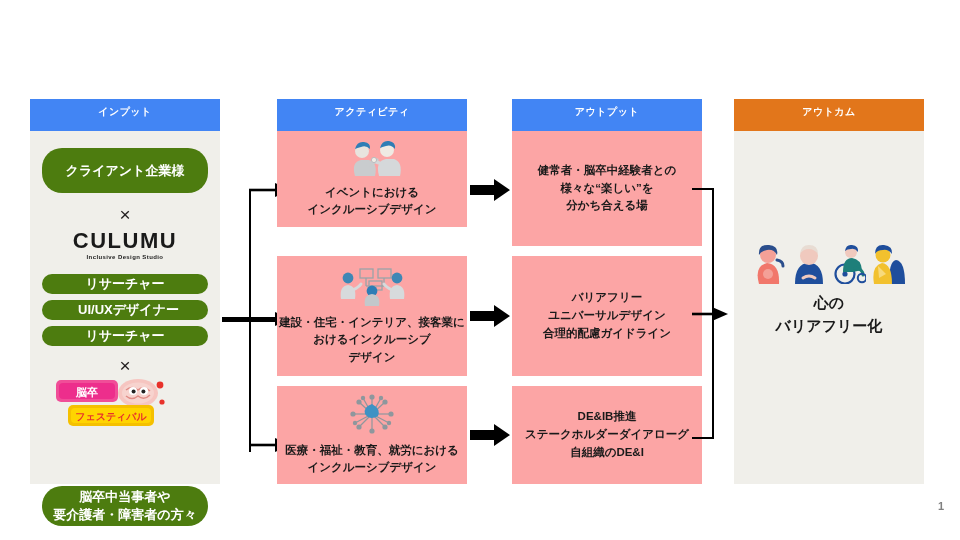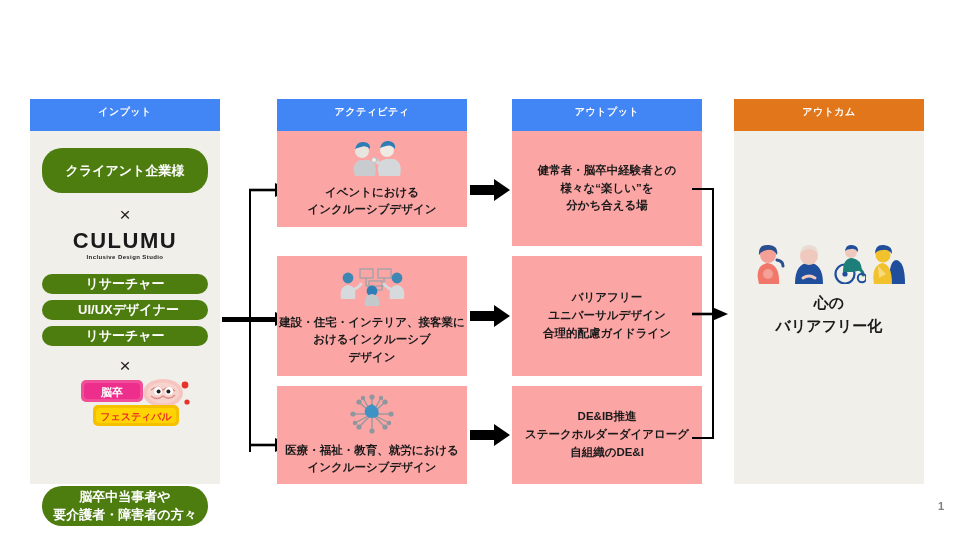--- a/index.html
+++ b/index.html
@@ -105,21 +105,21 @@
     <div class="culumu-word">CULUMU</div>
     <div class="culumu-sub">Inclusive Design Studio</div>
   </div>
 
   <div class="dark-box" style="left:42px; top:274px; width:166px; height:20px;">リサーチャー</div>
   <div class="dark-box" style="left:42px; top:300px; width:166px; height:20px;padding-left:7px;">UI/UXデザイナー</div>
   <div class="dark-box" style="left:42px; top:326px; width:166px; height:20px;">リサーチャー</div>
 
   <div class="times-mark" style="left:42px; top:356px; width:166px;">×</div>
 
-  <div class="fes-logo" style="left:75px; top:378px; width:126px; height:52px;text-align:center;">
+  <div class="fes-logo" style="left:50px; top:378px; width:126px; height:52px;text-align:center;">
     <svg width="126" height="52" viewBox="0 0 126 52">
       <g>
 
         <rect x="6" y="2" width="62" height="22" rx="5" fill="#F04E98"></rect>
         <rect x="9" y="5" width="56" height="16" rx="4" fill="#ED2E8C"></rect>
         <text x="37" y="18" font-family="DejaVu Sans, sans-serif" font-size="11" font-weight="bold" fill="#ffffff" text-anchor="middle">脳卒</text>
 
         <ellipse cx="88" cy="15" rx="20" ry="14" fill="#F6C5C0"></ellipse>
         <ellipse cx="88" cy="15" rx="16" ry="10.5" fill="#F7D3CE"></ellipse>
         <path d="M76 12 q6 -5 12 0 q6 -5 12 1" stroke="#E08B85" stroke-width="1.4" fill="none"></path>

